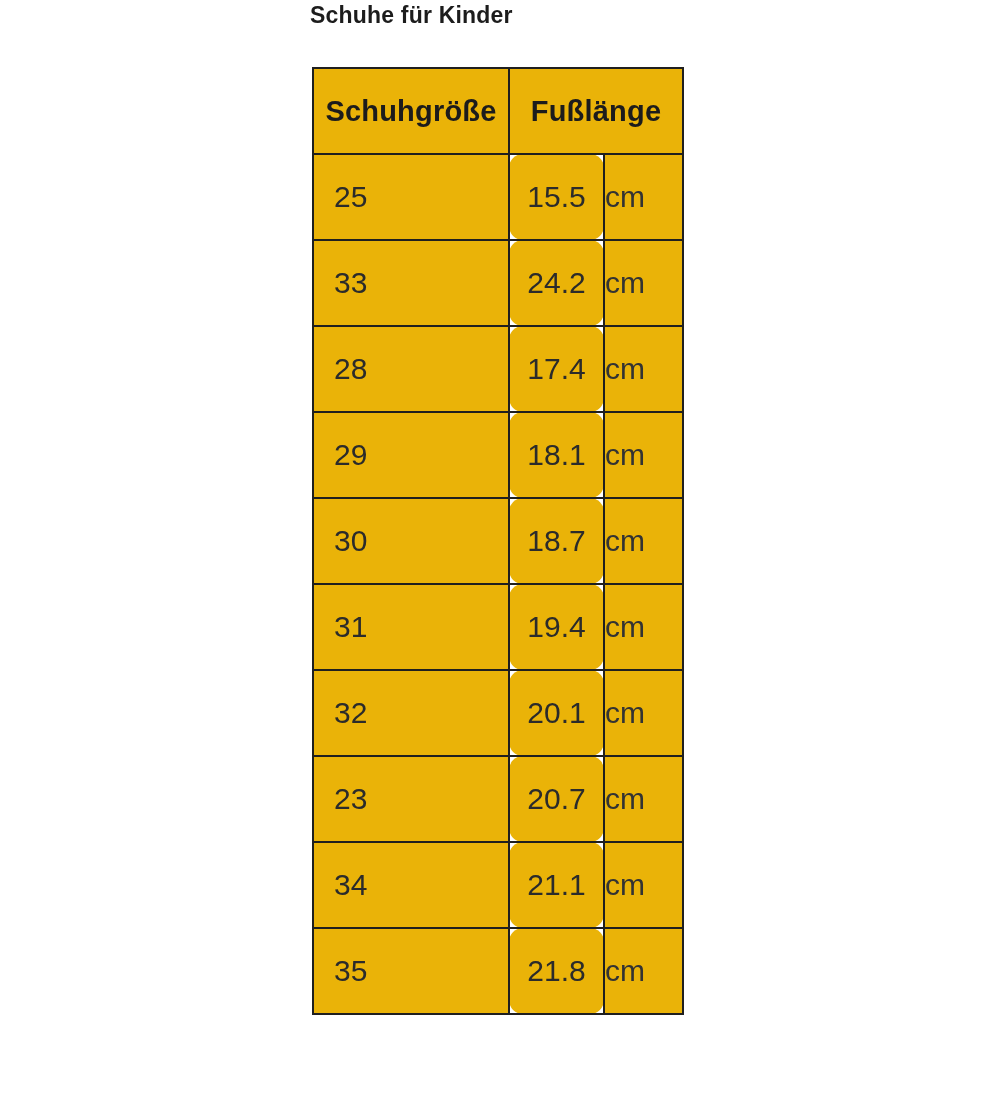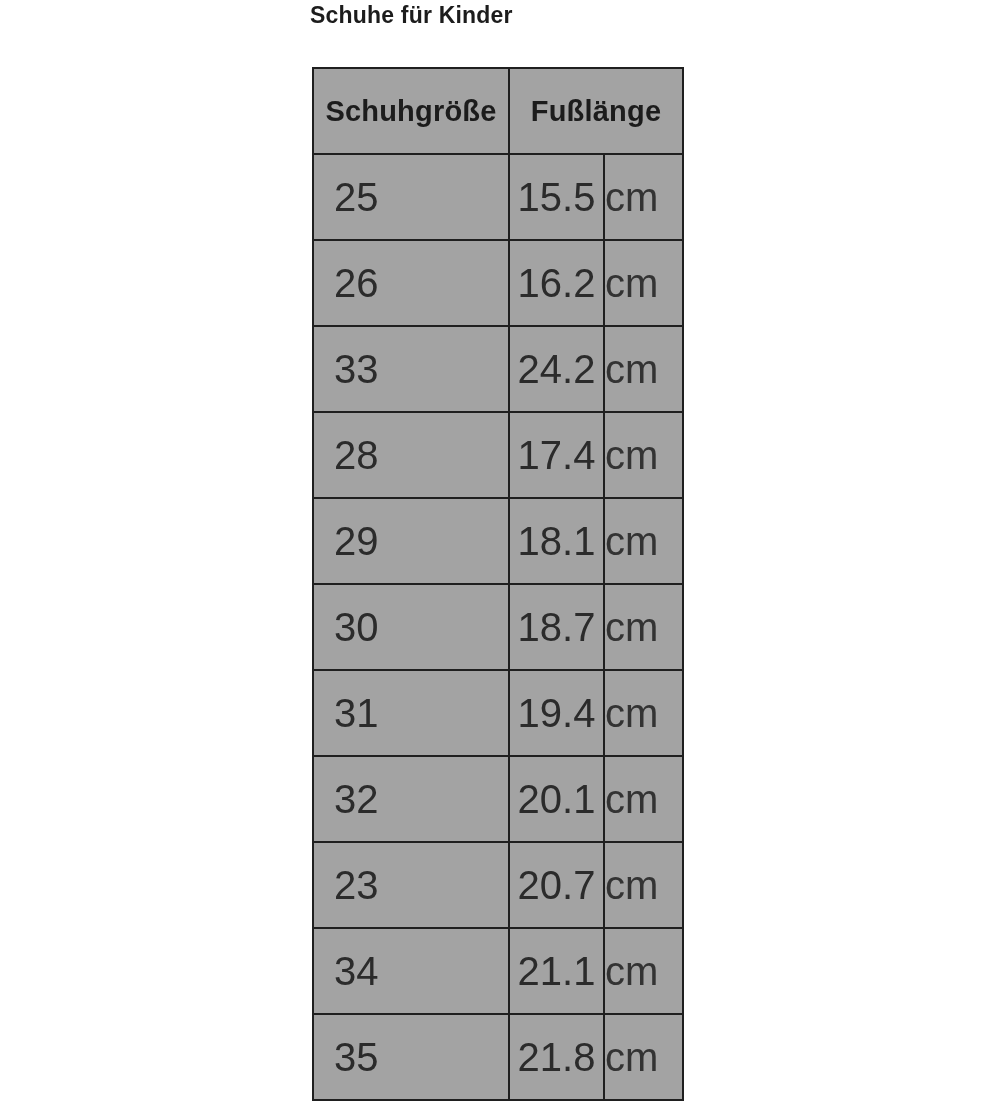--- a/index.html
+++ b/index.html
@@ -38,40 +38,41 @@
   }
   .size-table col.col-size   { width: 196px; }
   .size-table col.col-length { width: 95px; }
   .size-table col.col-unit   { width: 79px; }
   .size-table th,
   .size-table td {
     border: 2px solid #1f1f1f;
     height: 84px;
     padding: 0;
     vertical-align: middle;
-    background: #a3a3a3;
+    background: #eab308;
   }
   .size-table th {
     font-size: 29px;
     font-weight: bold;
     text-align: center;
     letter-spacing: 0.2px;
     color: #1c1c1c;
   }
   .size-table td {
-    font-size: 40px;
+    font-size: 30px;
     font-weight: normal;
     color: #2b2b2b;
   }
   td.cell-size {
     text-align: left;
     padding-left: 20px;
   }
   td.cell-length {
     text-align: center;
+    border-radius: 14px;
   }
   td.cell-unit {
     text-align: left;
     color: #333333;
   }
 </style>
 </head>
 <body>
 
 <div class="page">
@@ -89,25 +90,20 @@
         <th class="hdr-length" colspan="2">Fußlänge</th>
       </tr>
     </thead>
     <tbody id="table-body">
   <tr>
     <td class="cell-size">25</td>
     <td class="cell-length">15.5</td>
     <td class="cell-unit">cm</td>
   </tr>
 
-  <tr>
-    <td class="cell-size">26</td>
-    <td class="cell-length">16.2</td>
-    <td class="cell-unit">cm</td>
-  </tr>
 
   <tr>
     <td class="cell-size">33</td>
     <td class="cell-length">24.2</td>
     <td class="cell-unit">cm</td>
   </tr>
 
   <tr>
     <td class="cell-size">28</td>
     <td class="cell-length">17.4</td>

